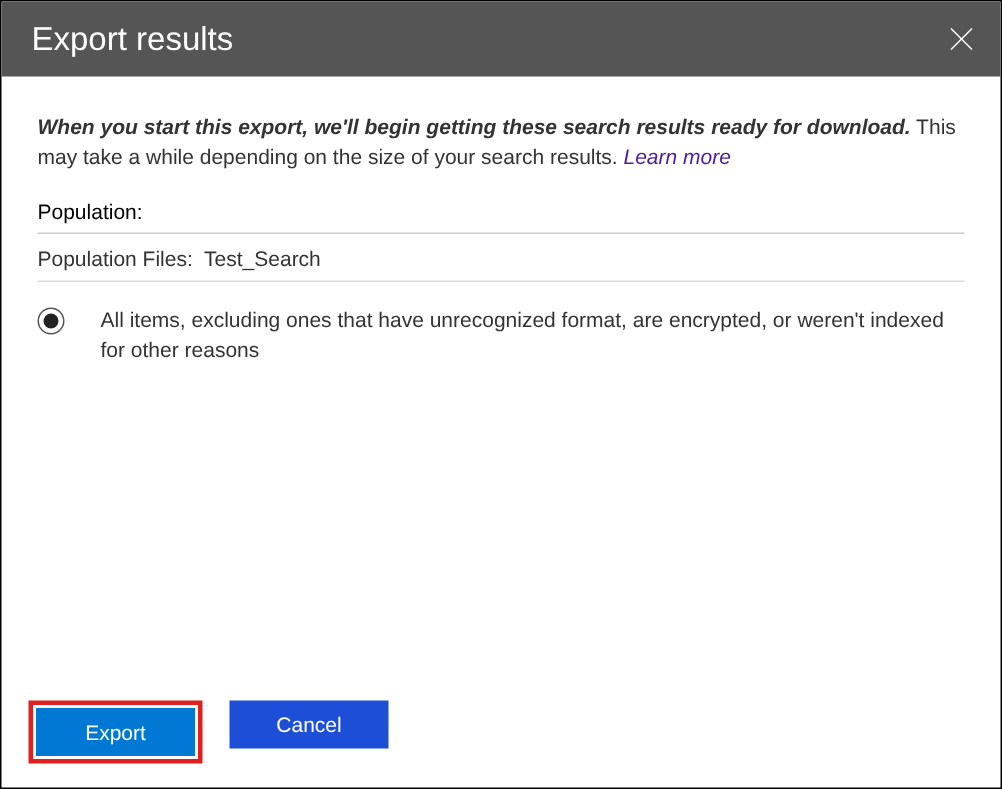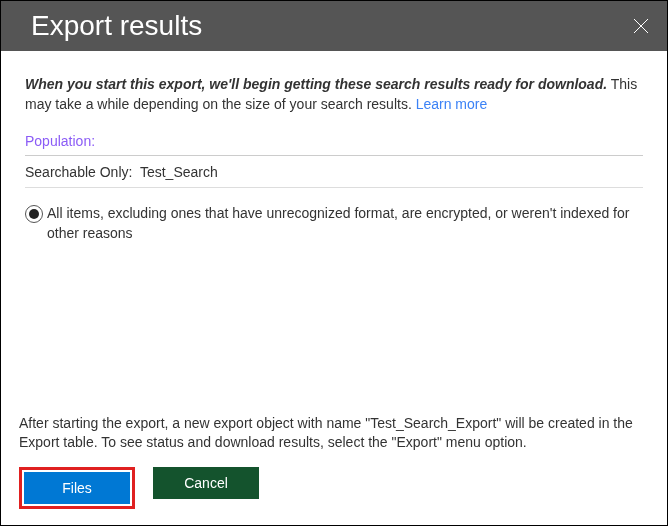--- a/index.html
+++ b/index.html
@@ -19,51 +19,51 @@
   .titlebar {
     background: #555555;
     color: #fff;
     height: 50px;
     display: flex; align-items: center;
     padding: 0 18px;
     justify-content: space-between;
     flex-shrink: 0;
   }
   .titlebar h1 {
-    font-size: 28px; font-weight: 400; margin: 12px;
+    font-size: 22px; font-weight: 400; margin: 2px;
   }
   .close-x svg { display: block; }
   .body {
     padding: 24px 24px 8px 24px;
     font-size: 14px;
     line-height: 1.4;
     color: #333;
     flex: 1;
     overflow: hidden;
   }
   .intro { margin: 0 0 18px 0; }
   .intro b { font-weight: 600; font-style: italic; }
-  a.learn { color: #3b82f6; text-decoration: none; cursor: pointer; }
+  a.learn { color: #4c1d95; text-decoration: none; cursor: pointer; font-style: italic; }
   .section-label {
     font-size: 14px;
-    color: #8b5cf6;
+    color: #000000;
     padding-bottom: 3px;
     border-bottom: 1px solid #ccc;
     margin-top: 6px;
   }
   .pop-row {
     font-size: 14px;
     padding: 7px 0 5px 0;
     border-bottom: 1px solid #ddd;
     margin-bottom: 16px;
   }
   .radio-group { margin-top: 14px; }
   .radio-row {
     display: flex; align-items: flex-start;
-    gap: 4px;
+    gap: 24px;
     margin-bottom: 18px;
     cursor: pointer;
   }
   .radio {
     width: 18px; height: 18px;
     border: 1px solid #555;
     border-radius: 50%;
     flex-shrink: 0;
     margin-top: 1px;
     display: flex; align-items: center; justify-content: center;
@@ -90,21 +90,21 @@
     border: none;
     color: #fff;
     font-size: 14px;
     font-family: inherit;
     cursor: pointer;
     display: inline-flex;
     align-items: center;
     justify-content: center;
   }
   .btn-primary { background: #0078d4; }
-  .btn-secondary { background: #14532d; }
+  .btn-secondary { background: #1d4ed8; }
   .highlight-box {
     border: 3px solid #e02020;
     padding: 2px;
     display: inline-flex;
   }
 </style>
 </head>
 <body>
 
 <div class="frame">
@@ -119,40 +119,39 @@
     </span>
   </div>
 
   <div class="body">
     <p class="intro">
       <b>When you start this export, we'll begin getting these search results ready for download.</b><span> This may take a while depending on the size of your search results. </span><a class="learn">Learn more</a>
     </p>
 
     <div class="section-label">Population:</div>
     <div class="pop-row">
-      <span>Searchable Only:</span>&nbsp;
+      <span>Population Files:</span>&nbsp;
       <span>Test_Search</span>
     </div>
 
 
     <div class="radio-group">
 
       <div class="radio-row">
         <span class="radio checked"></span>
         <span class="radio-label">All items, excluding ones that have unrecognized format, are encrypted, or weren't indexed for other reasons</span>
       </div>
 
 
 
     </div>
   </div>
 
   <div class="footer">
-    <p class="footer-note">After starting the export, a new export object with name "Test_Search_Export" will be created in the Export table. To see status and download results, select the "Export" menu option.</p>
     <div class="button-row">
       <span class="highlight-box">
-        <button class="btn btn-primary">Files</button>
+        <button class="btn btn-primary">Export</button>
       </span>
       <button class="btn btn-secondary">Cancel</button>
     </div>
   </div>
 
 </div>
 
 </body></html>

